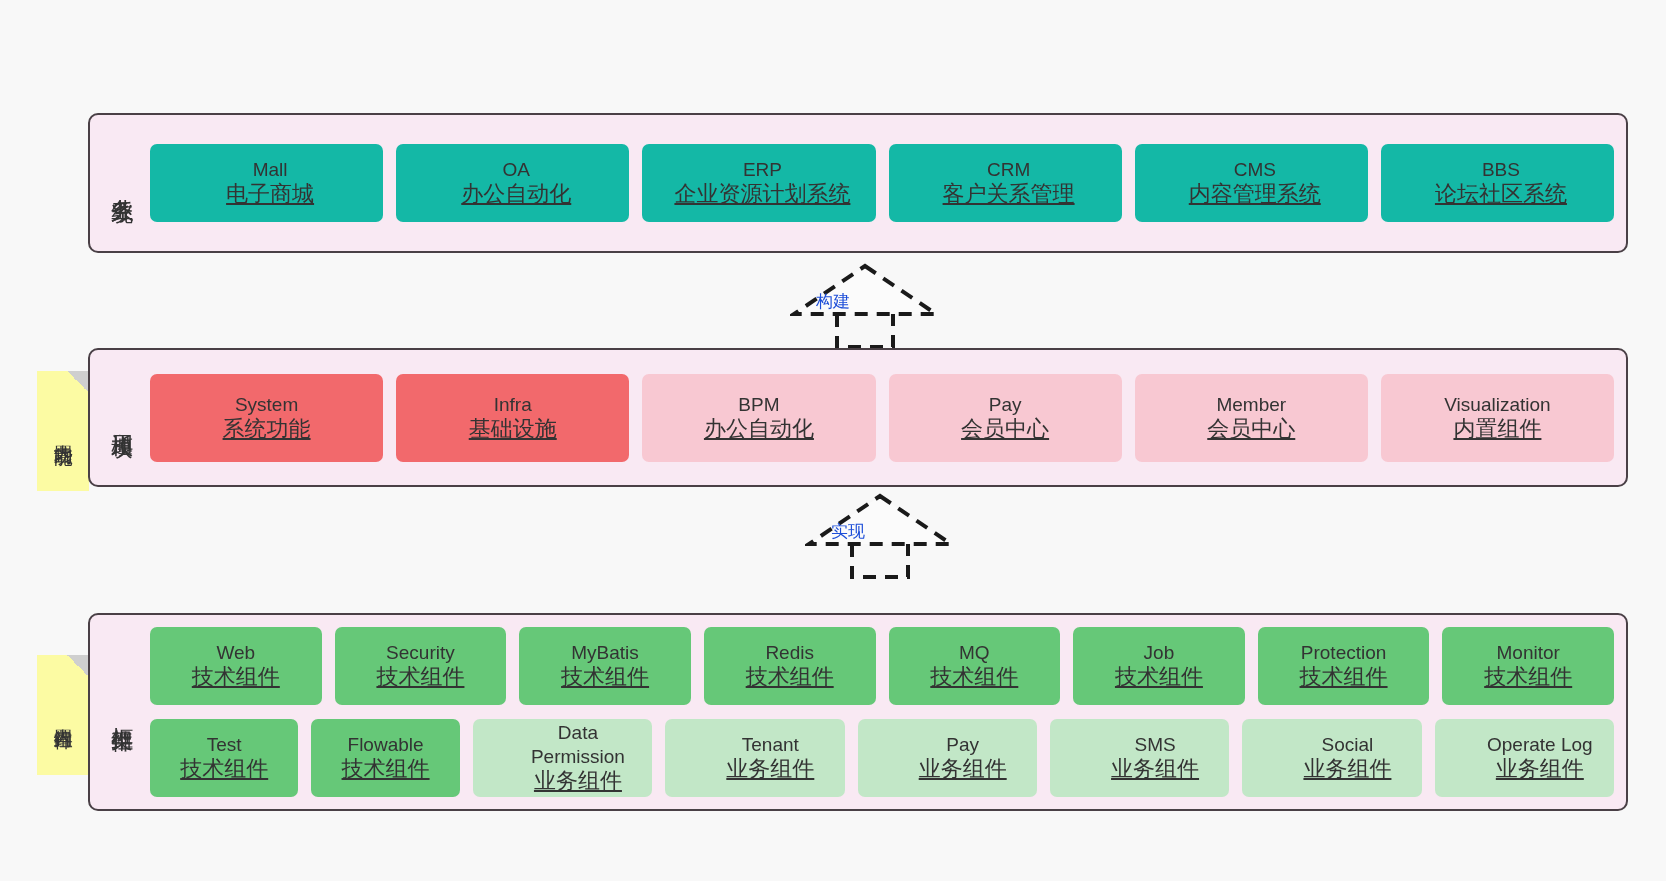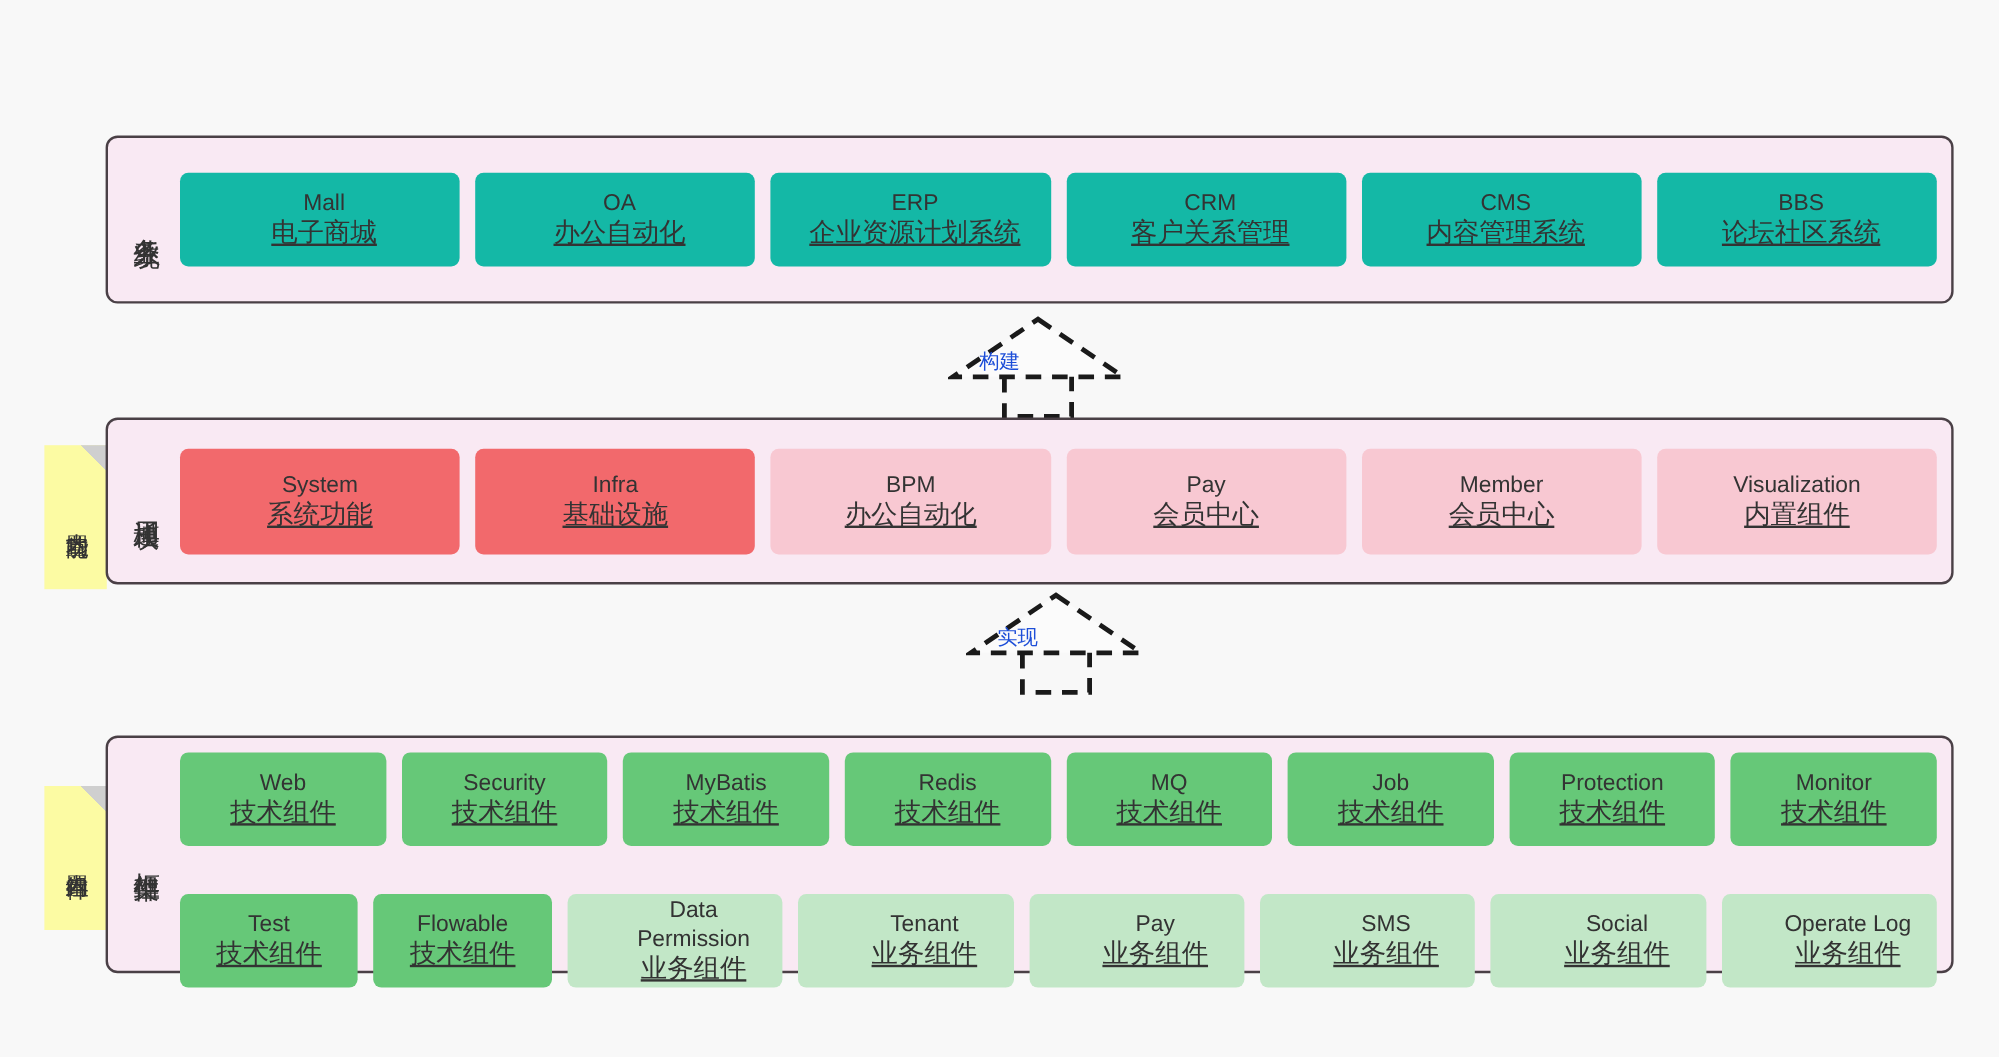--- a/index.html
+++ b/index.html
@@ -80,21 +80,21 @@
   .card .en {
     font-size: 19px;
   }
   .card .cn {
     font-size: 22px;
     text-decoration: underline;
   }
   .card.biz   { background: #14b8a6; height: 78px; padding-left: 13px; }
   .card.core  { background: #f8c8d2; height: 88px; }
   .card.core.accent { background: #f2696c; }
-  .card.tech  { background: #66c878; height: 78px; margin-top: 26px; }
+  .card.tech  { background: #66c878; height: 78px; }
   .card.tech.light { background: #c2e7c7; padding-left: 37px; }
 
   
   .note {
     position: absolute;
     width: 52px;
     background: #fcfba3;
     box-sizing: border-box;
     display: flex;
     align-items: center;

